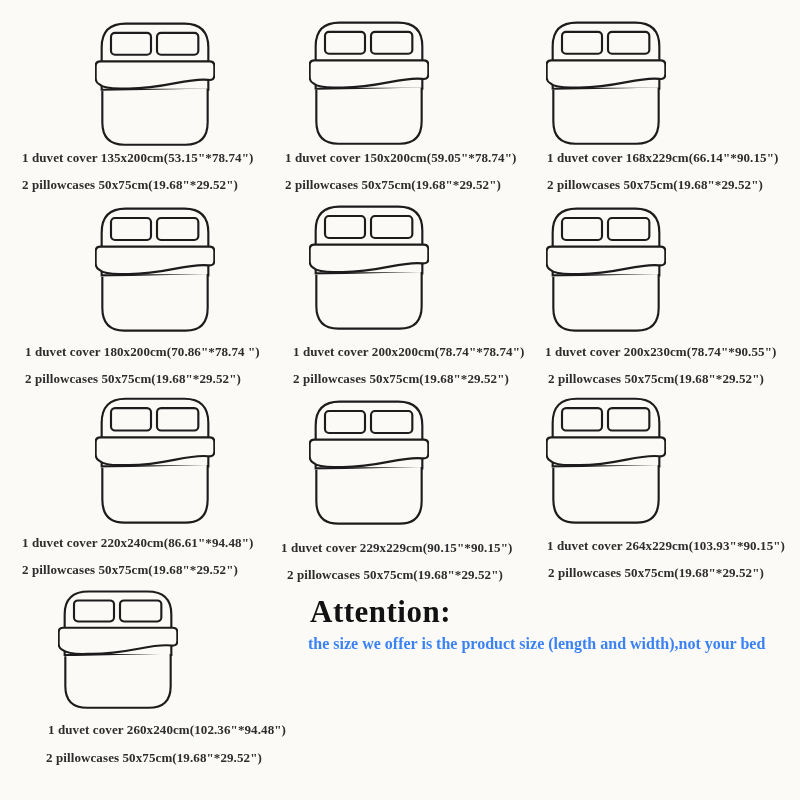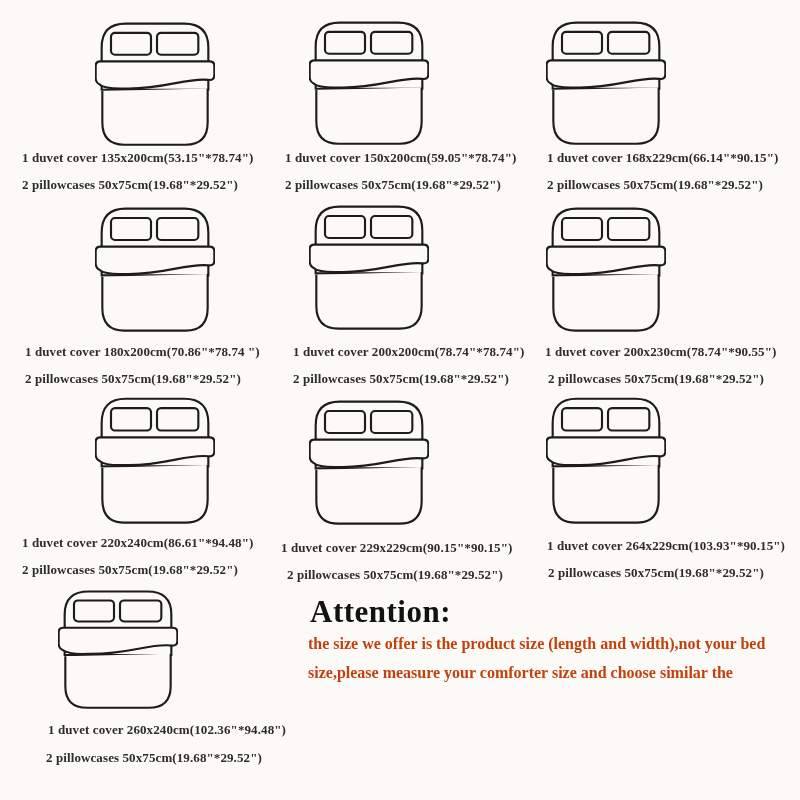--- a/index.html
+++ b/index.html
@@ -31,21 +31,21 @@
     font-size:31px;
     font-weight:700;
     color:#121212;
     letter-spacing:0.5px;
     text-align:right;
   }
   .attn-body{position:absolute;}
   .attn-line{
     font-size:16px;
     font-weight:700;
-    color:#c2410c;
+    color:#3b82f6;
     line-height:29px;
     white-space:nowrap;
   }
 </style>
 </head>
 <body>
 
 <svg width="0" height="0" style="position:absolute" aria-hidden="true">
   <defs>
     <g id="bed-shape">
@@ -136,16 +136,15 @@
     <svg viewBox="0 0 180 192" preserveAspectRatio="none">
         <use href="#bed-shape"></use>
       </svg>
   </div>
   <div class="lbl" style="left:48px;top:722px;">1 duvet cover 260x240cm(102.36"*94.48")</div>
   <div class="lbl" style="left:46px;top:750px;">2 pillowcases 50x75cm(19.68"*29.52")</div>
 
   <div class="attn-head" style="left:310px;top:594px;">Attention:</div>
   <div class="attn-body" style="left:308px;top:629px;">
     <div class="attn-line">the size we offer is the product size (length and width),not your bed</div>
-    <div class="attn-line">size,please measure your comforter size and choose similar the</div>
   </div>
 
 </div>
 
 </body></html>

